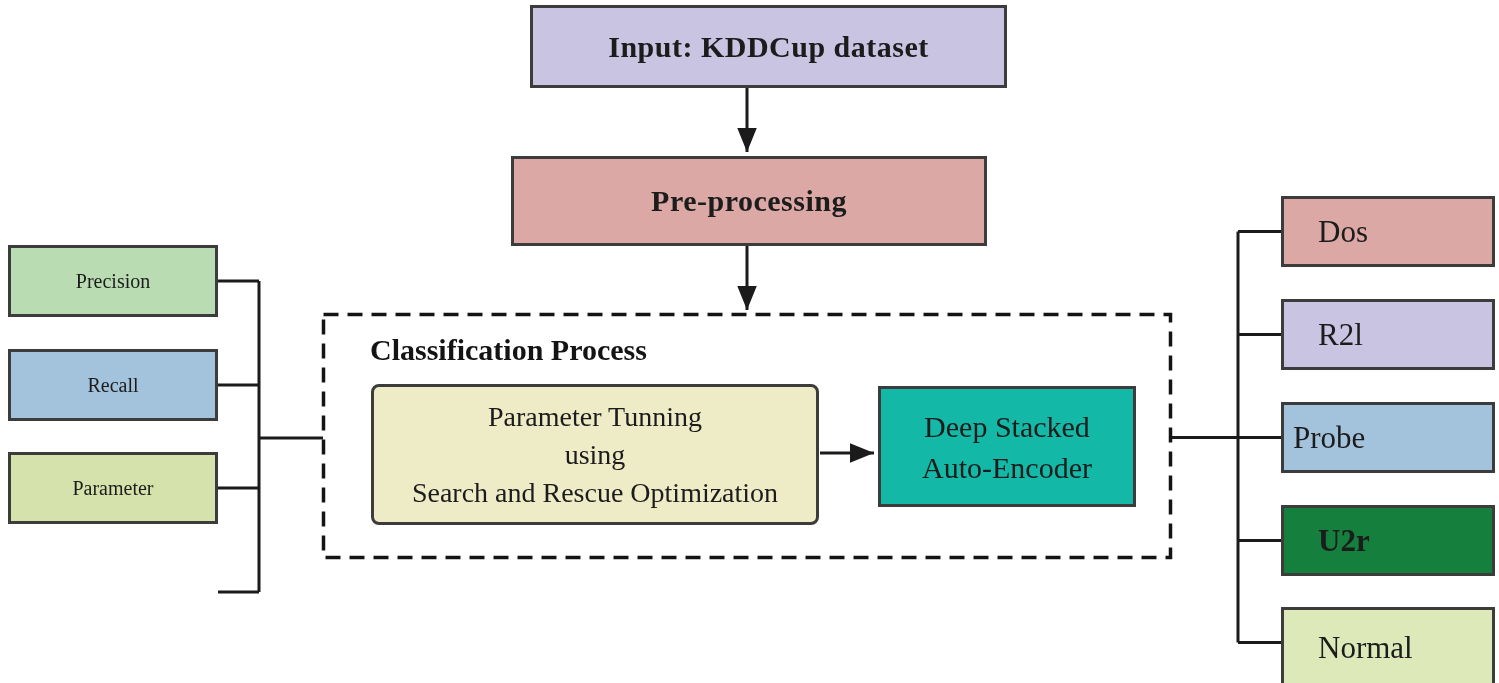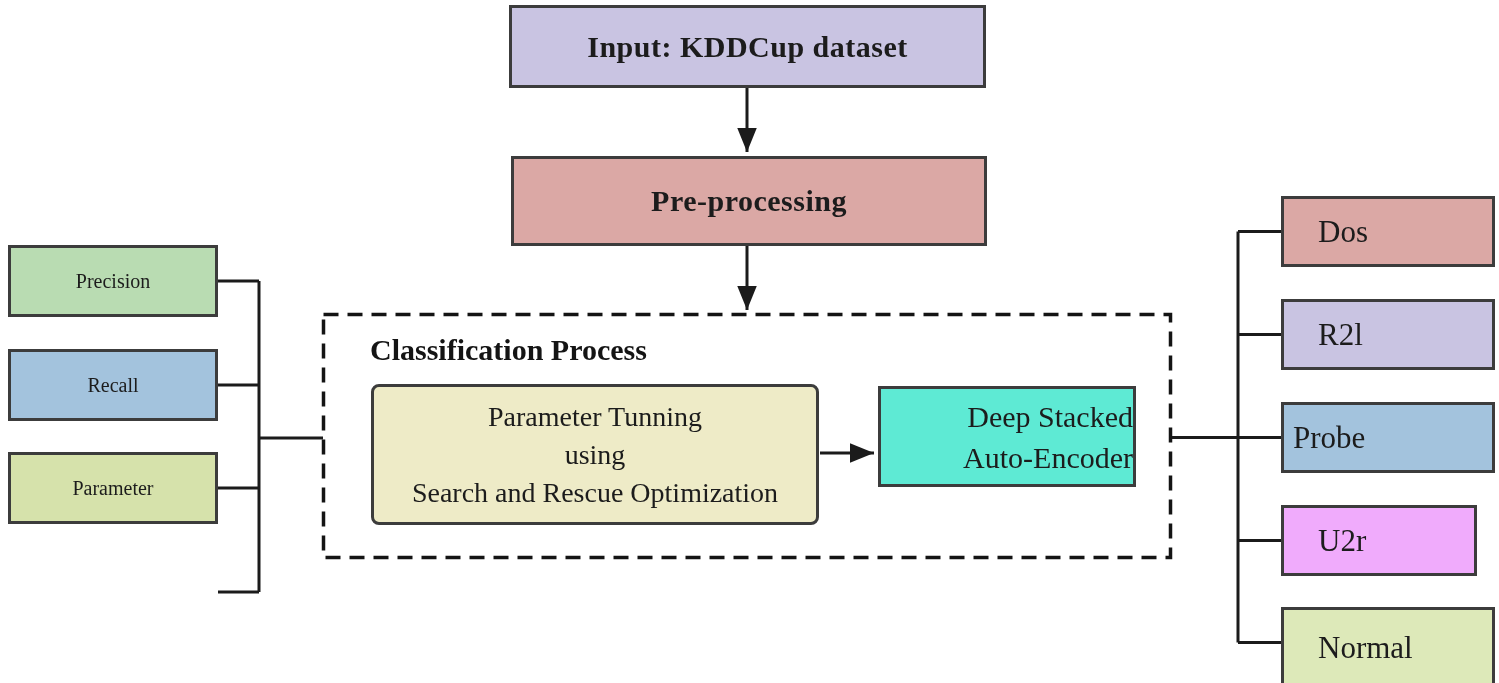--- a/index.html
+++ b/index.html
@@ -76,40 +76,40 @@
 
     <line x1="747" y1="88" x2="747" y2="152" stroke="#1b1b1b" stroke-width="3" marker-end="url(#arrow)"></line>
     <line x1="747" y1="246" x2="747" y2="310" stroke="#1b1b1b" stroke-width="3" marker-end="url(#arrow)"></line>
     <line x1="820" y1="453" x2="874" y2="453" stroke="#1b1b1b" stroke-width="3" marker-end="url(#arrow)"></line>
 
     <path d="M218 281 H259 M218 385 H259 M218 488 H259 M218 592 H259 M259 281 V592 M259 438 H323" fill="none" stroke="#1b1b1b" stroke-width="3"></path>
 
     <path d="M1172 437.5 H1281 M1238 231.5 V642.5 M1238 231.5 H1281 M1238 334.5 H1281 M1238 540.5 H1281 M1238 642.5 H1281" fill="none" stroke="#1b1b1b" stroke-width="3"></path>
   </svg>
 
-  <div class="box bold-box" style="left: 509px; top: 5px; width: 477px; height: 83px; background-color: rgb(201, 196, 226);">Input: KDDCup dataset</div>
+  <div class="box bold-box" style="left: 530px; top: 5px; width: 477px; height: 83px; background-color: rgb(201, 196, 226);">Input: KDDCup dataset</div>
 
   <div class="box bold-box" style="left: 511px; top: 156px; width: 476px; height: 90px; background-color: rgb(219, 168, 165);">Pre-processing</div>
 
   <div class="section-title" style="left:370px; top:333px;">Classification Process</div>
 
   <div class="box multiline tuning-box" style="left: 371px; top: 384px; width: 448px; height: 141px; background-color: rgb(238, 235, 199); border-radius: 8px;">
     <span>Parameter Tunning</span>
     <span>using</span>
     <span>Search and Rescue Optimization</span>
   </div>
 
-  <div class="box multiline encoder-box" style="left: 878px; top: 386px; width: 258px; height: 101px; background-color: #5eead4; align-items: flex-end;">
+  <div class="box multiline encoder-box" style="left: 878px; top: 386px; width: 258px; height: 121px; background-color: #14b8a6;">
     <span>Deep Stacked</span>
     <span>Auto-Encoder</span>
   </div>
 
   <div class="box side-box" style="left: 8px; top: 245px; width: 210px; height: 72px; background-color: rgb(185, 220, 178);">Precision</div>
   <div class="box side-box" style="left: 8px; top: 349px; width: 210px; height: 72px; background-color: rgb(163, 195, 221);">Recall</div>
   <div class="box side-box" style="left: 8px; top: 452px; width: 210px; height: 72px; background-color: rgb(214, 226, 171);">Parameter</div>
 
   <div class="box class-box" style="left: 1281px; top: 196px; width: 214px; height: 71px; background-color: rgb(219, 168, 165);">Dos</div>
   <div class="box class-box" style="left: 1281px; top: 299px; width: 214px; height: 71px; background-color: rgb(201, 196, 226);">R2l</div>
   <div class="box class-box" style="left: 1281px; top: 402px; width: 214px; height: 71px; background-color: rgb(163, 195, 221); padding-left: 9px;">Probe</div>
-  <div class="box class-box" style="left: 1281px; top: 505px; width: 196px; height: 71px; background-color: #f0abfc;">U2r</div>
+  <div class="box class-box" style="left: 1281px; top: 505px; width: 214px; height: 71px; background-color: #15803d; font-weight: bold;">U2r</div>
   <div class="box class-box" style="left: 1281px; top: 607px; width: 214px; height: 81px; background-color: rgb(221, 233, 185);">Normal</div>
 
 </div>
 
 </body></html>

